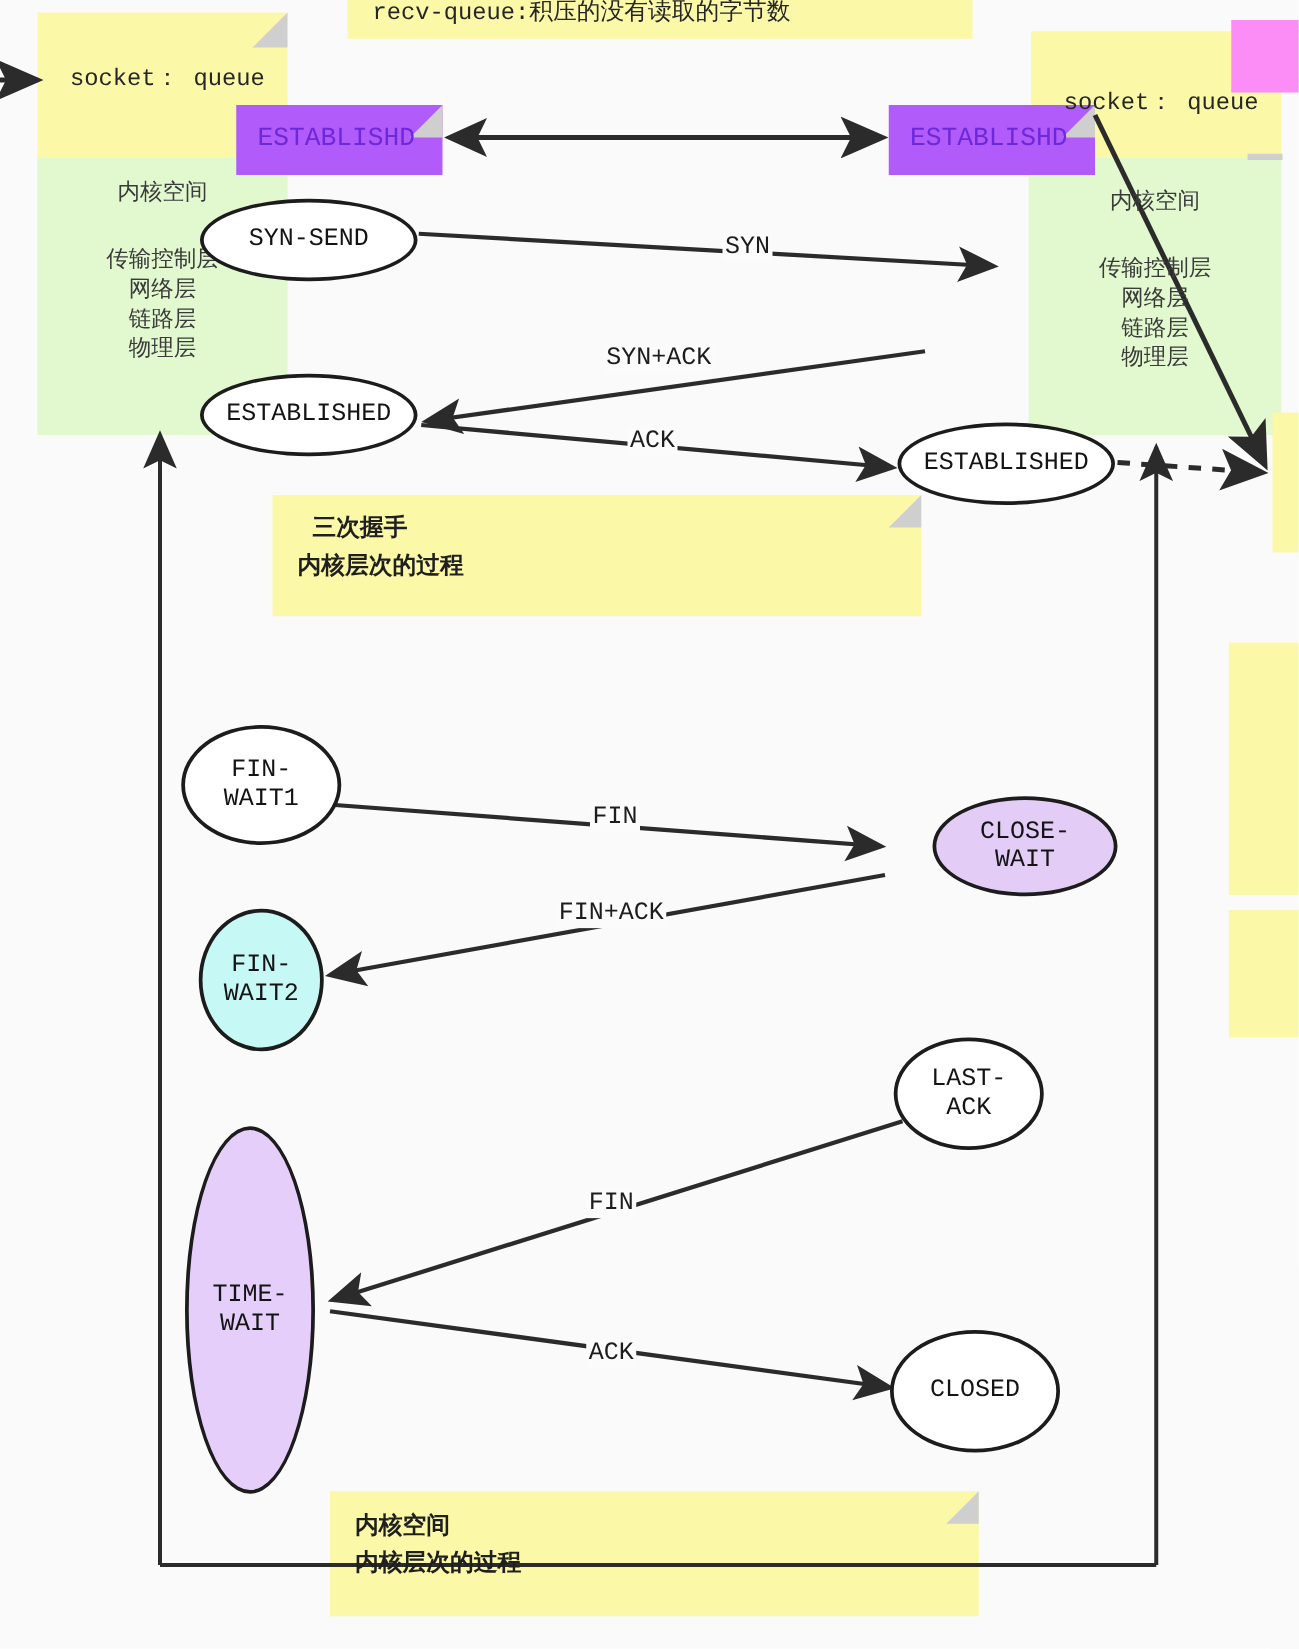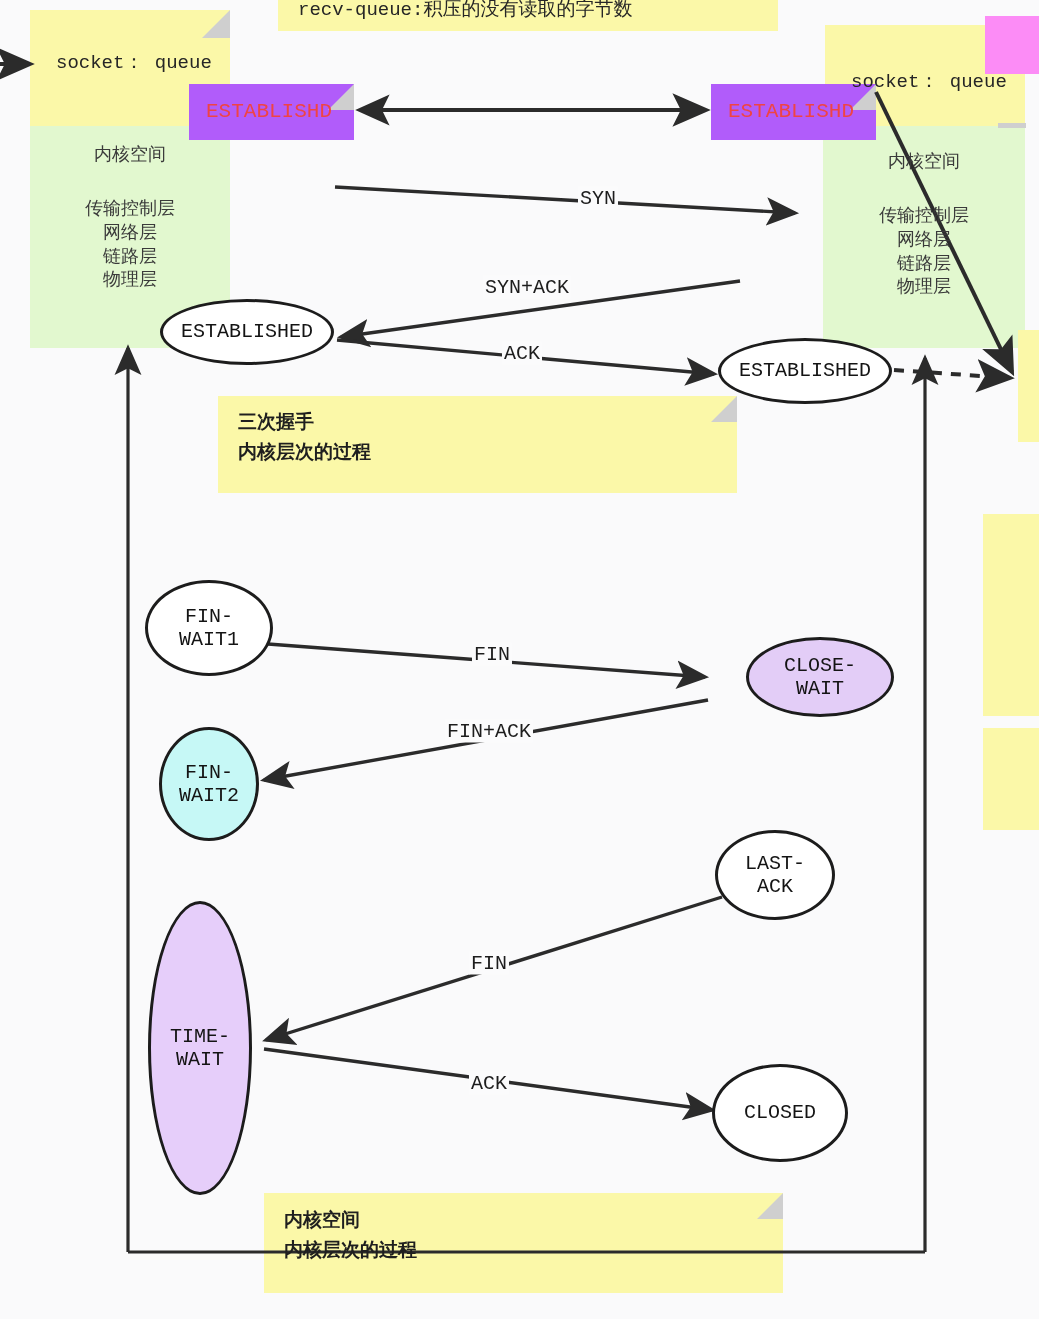--- a/index.html
+++ b/index.html
@@ -91,21 +91,21 @@
     color: #141414;
     line-height: 1.16;
     white-space: pre-line;
   }
   .node-white  { background: #ffffff; }
   .node-purple { background: #e3cdf7; }
   .node-cyan   { background: #c6f8f6; }
   .node-violet { background: #e6cefa; }
   .purple-label {
     font-size: 21px;
-    color: #ef4444;
+    color: #6d28d9;
     position: absolute;
     white-space: nowrap;
   }
 </style>
 </head>
 <body>
 
 <div id="canvas">
 
   <div class="note" style="left:278px; top:0px; width:500px; height:31px;"></div>
@@ -194,26 +194,27 @@
 
   <div class="kernel-label" style="position:absolute; left:823px; top:151px; width:202px;">内核空间</div>
   <div class="kernel-label" style="position:absolute; left:823px; top:205px; width:202px;">传输控制层
 网络层
 链路层
 物理层</div>
 
   <div class="purple-label" style="left:206px; top:100px;">ESTABLISHD</div>
   <div class="purple-label" style="left:728px; top:100px;">ESTABLISHD</div>
 
-  <div class="label-text note-bold" style="left:238px; top:411px;">三次握手</div>
+  <div class="label-text note-bold" style="left:250px; top:411px;">三次握手</div>
   <div class="label-text note-bold" style="left:238px; top:441px;">内核层次的过程</div>
 
   <div class="label-text note-bold" style="left:284px; top:1209px;">内核空间</div>
   <div class="label-text note-bold" style="left:284px; top:1239px;">内核层次的过程</div>
 
+  <div class="state-node node-white" style="left:160px; top:159px; width:174px; height:66px;">SYN-SEND</div>
 
 
   <div class="state-node node-white" style="left:160px; top:299px; width:174px; height:66px;">ESTABLISHED</div>
 
   <div class="state-node node-white" style="left:718px; top:338px; width:174px; height:66px;">ESTABLISHED</div>
 
   <div class="state-node node-white" style="left:145px; top:580px; width:128px; height:96px;">FIN-
 WAIT1</div>
 
   <div class="state-node node-purple" style="left:746px; top:637px; width:148px; height:80px;">CLOSE-

